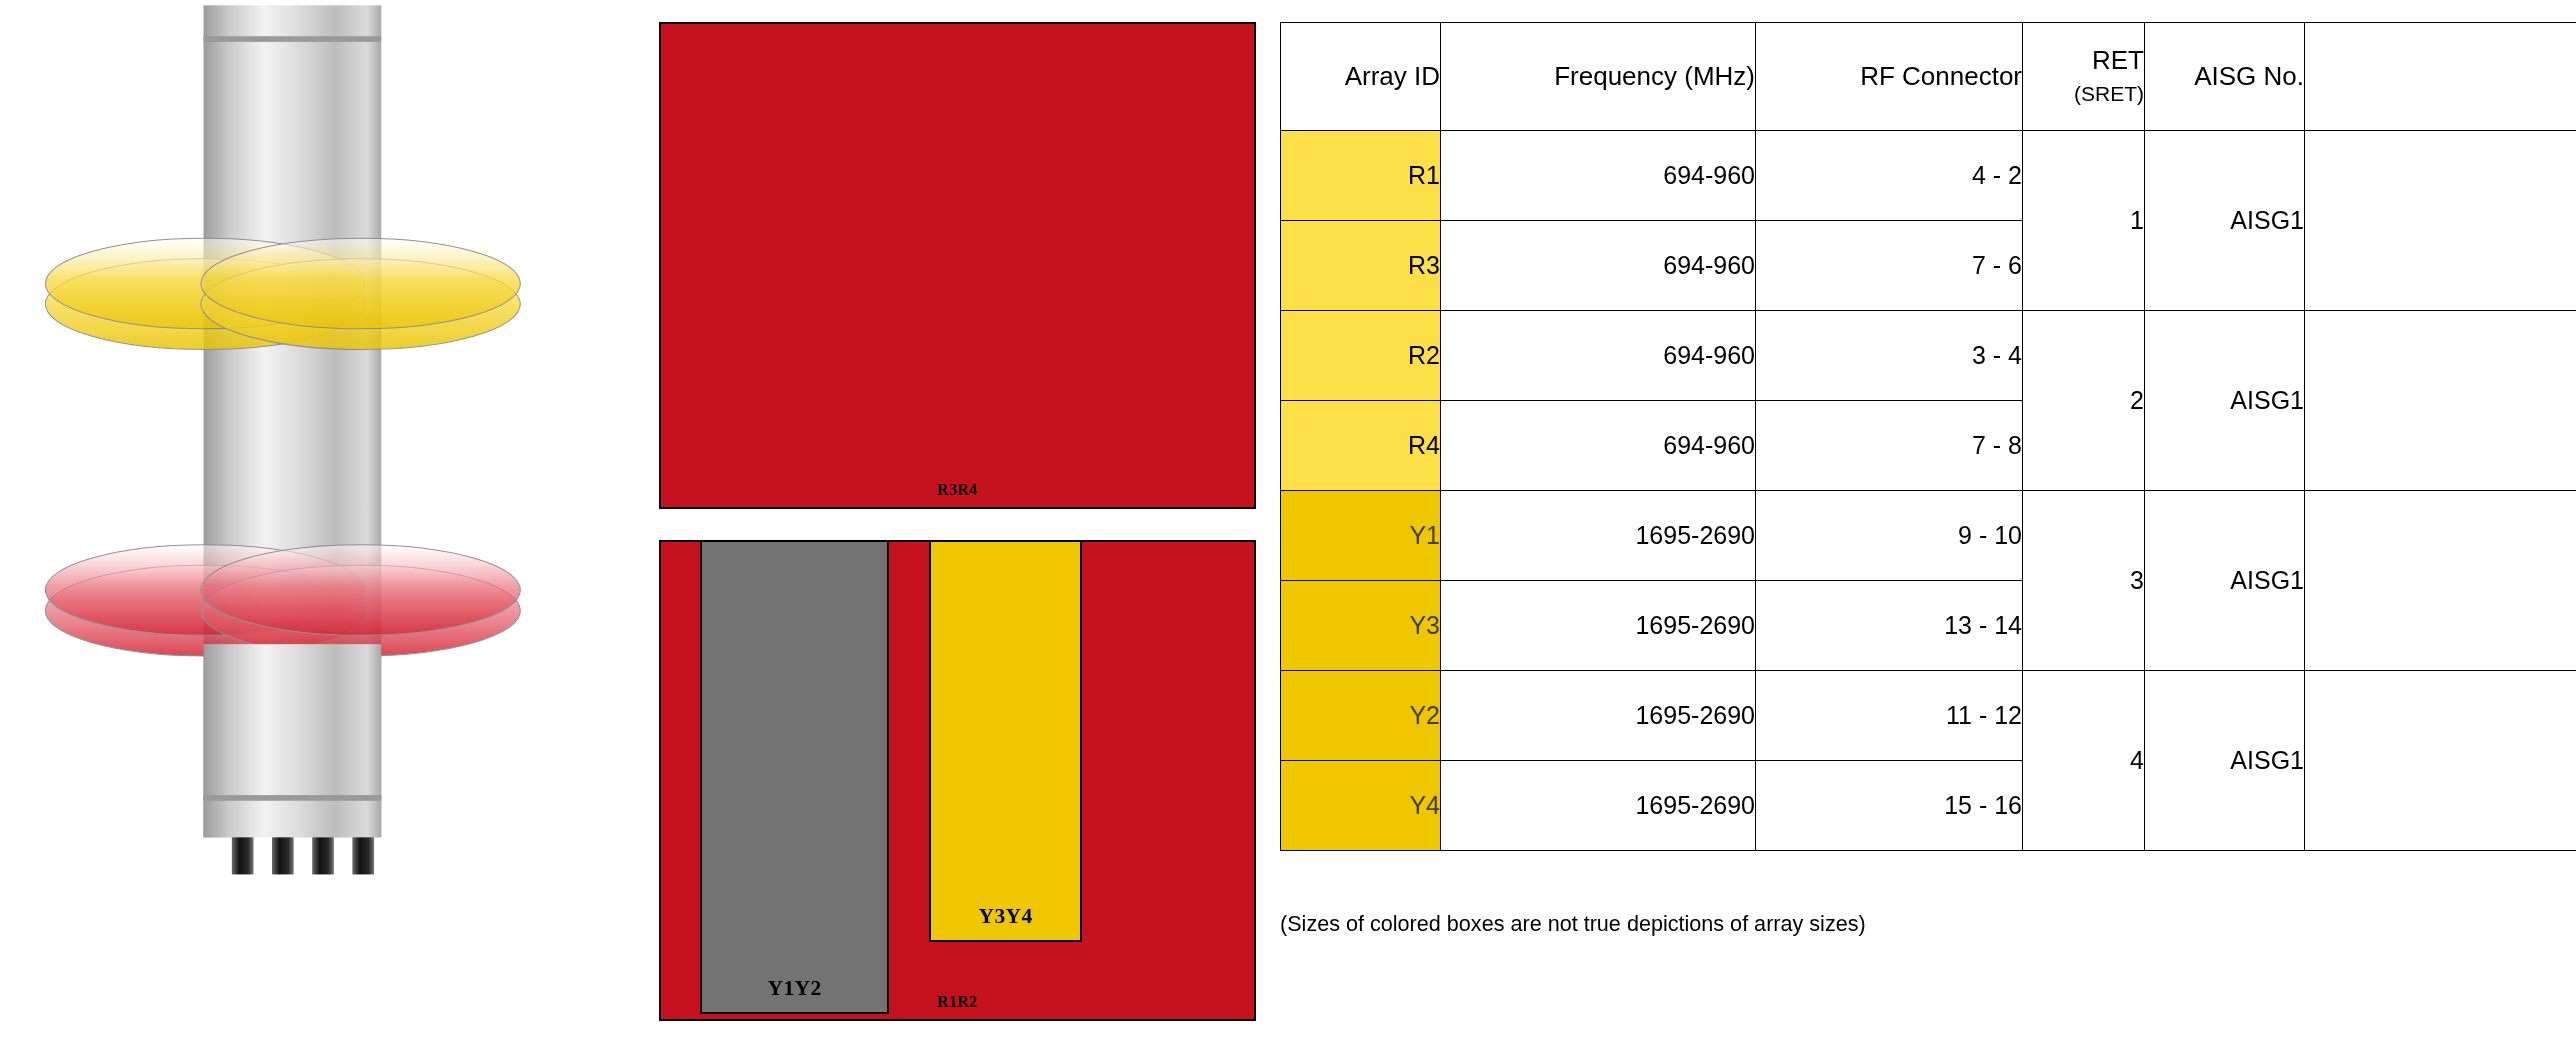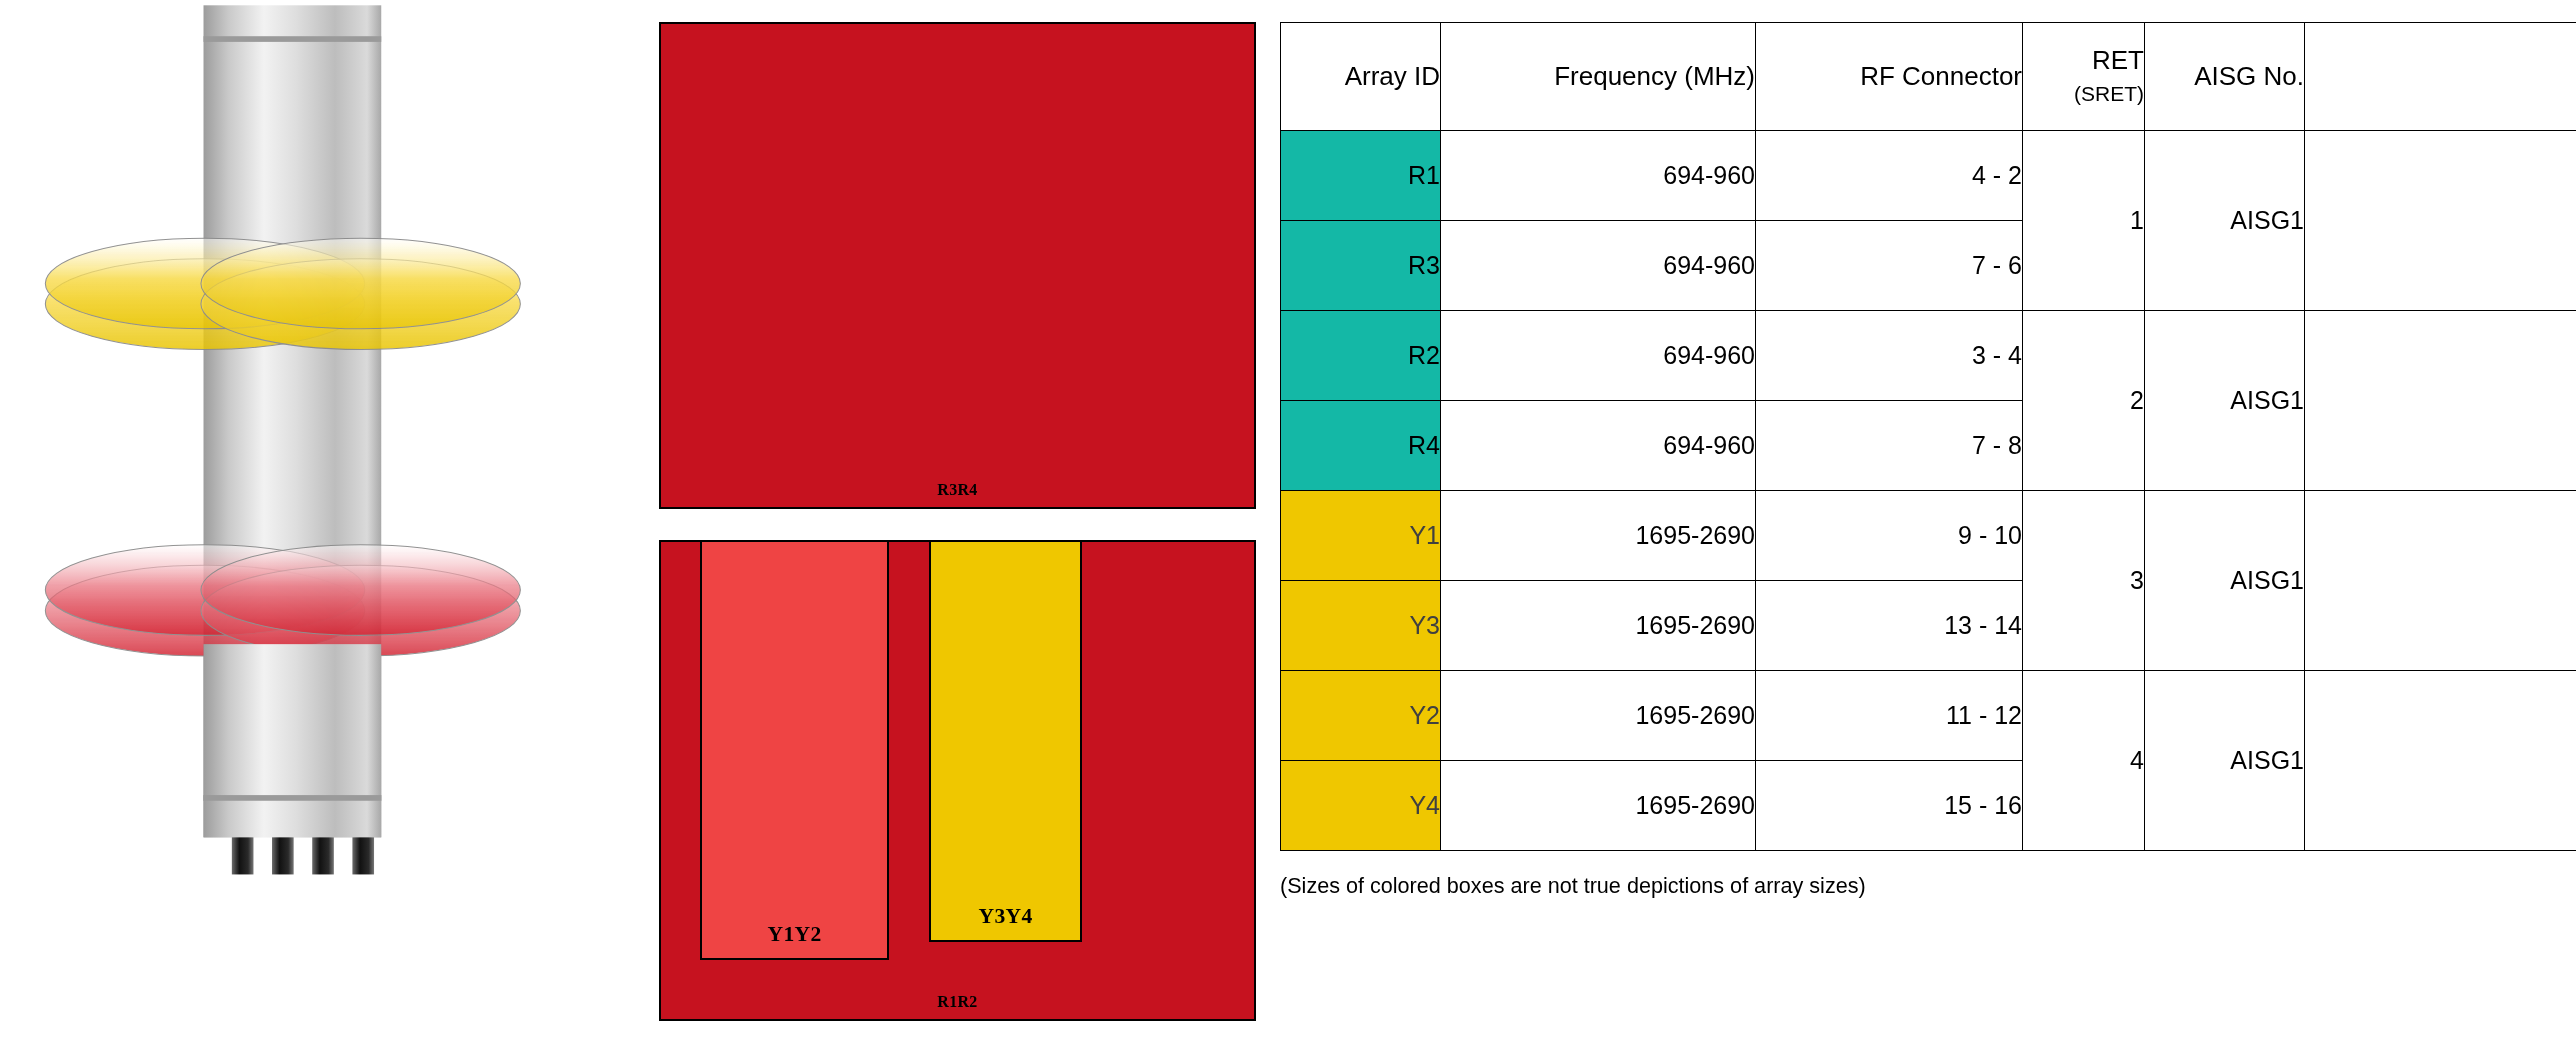--- a/index.html
+++ b/index.html
@@ -31,21 +31,21 @@
     text-align:center;
     font-family:"Liberation Serif", serif;
     font-weight:bold;
     font-size:16px;
     color:#000000;
     letter-spacing:0.3px;
   }
   #array-box-r3r4{left:0;top:0;width:597px;height:487px;background:#C6121F;}
   #array-box-r1r2{left:0;top:518px;width:597px;height:481px;background:#C6121F;}
 
-  #array-box-y1y2{left:41px;top:518px;width:189px;height:420px;background:#ef4444;}
+  #array-box-y1y2{left:41px;top:518px;width:189px;height:474px;background:#737373;}
   #array-box-y3y4{left:270px;top:518px;width:153px;height:402px;background:#EFC700;}
   #array-box-y1y2 .box-label,#array-box-y3y4 .box-label{bottom:10.3px;font-size:21.6px;}
 
   
   #spec-table-wrap{position:absolute;left:1280px;top:21.6px;}
   table.spec{
     border-collapse:collapse;
     table-layout:fixed;
     font-family:"Liberation Sans", sans-serif;
     color:#000000;
@@ -63,27 +63,27 @@
   .col-freq{width:315px;}
   .col-rf{width:267px;}
   .col-ret{width:122px;}
   .col-aisgno{width:160px;}
   .col-uid{width:548px;}
 
   .hdr-ret{line-height:1.05;}
   .hdr-ret .ret-main{display:block;font-size:26px;}
   .hdr-ret .ret-sub{display:block;font-size:21px;margin-top:9.3px;}
 
-  td.cell-red{background:#14b8a6;color:#000000;}
+  td.cell-red{background:#fde047;color:#000000;}
   td.cell-yellow{background:#EFC700;color:#404040;}
 
   #table-note{
     position:absolute;
     left:1280px;
-    top:873px;
+    top:911px;
     font-size:21.6px;
     color:#000000;
     font-family:"Liberation Sans", sans-serif;
     white-space:nowrap;
   }
 </style>
 </head>
 <body>
 
 <div class="stage">

